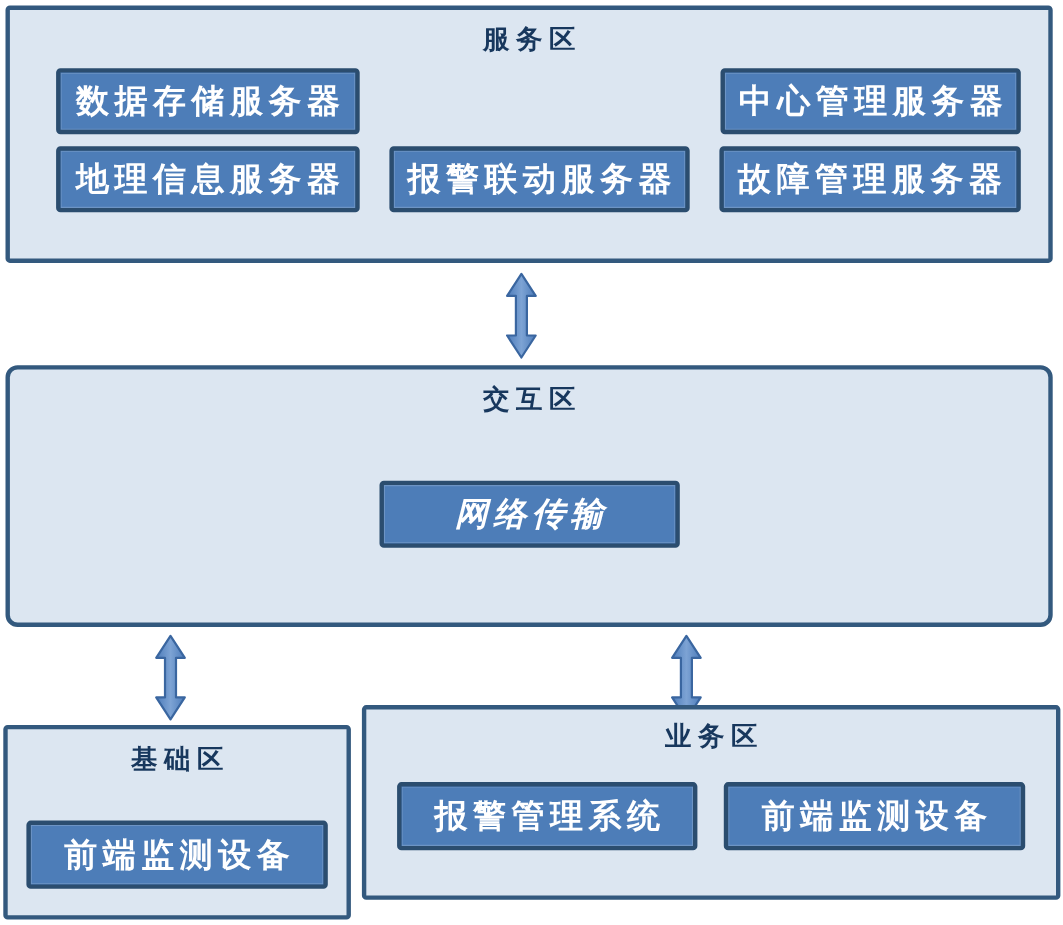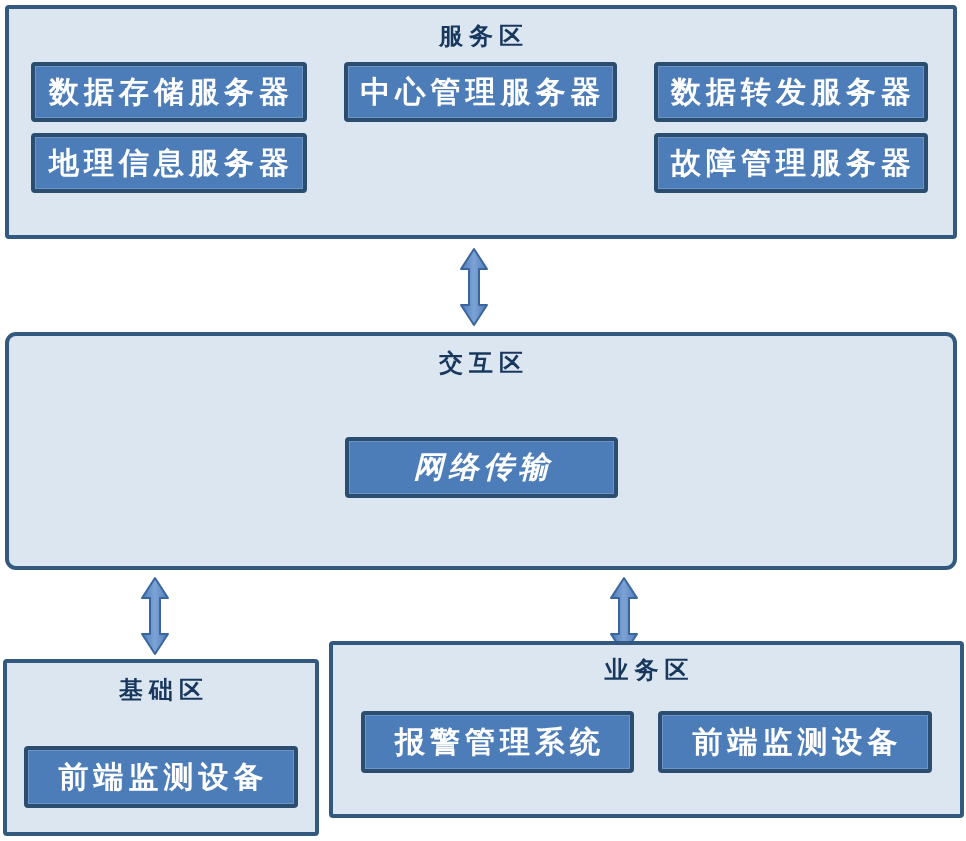--- a/index.html
+++ b/index.html
@@ -50,21 +50,21 @@
     font-size:30px;
     letter-spacing:5px;
     padding-left:5px; 
     display:flex;
     align-items:center;
     justify-content:center;
     box-shadow:inset 0 0 0 1px rgba(255,255,255,0.18);
   }
   
   .section-service{left:5px;top:5px;width:952px;height:234px;}
-  .section-service .box-row{padding:0 25px 0 22px;}
+  .section-service .box-row{padding:0 25px 0 42px;}
   .row-1{margin-top:9px;}
   .row-2{margin-top:11px;text-align:center;}
   .section-service .node{height:60px;}
   .nw1{width:276px;}
   .nw2{width:273px;}
   .nw3{width:274px;}
   
   .section-interaction{left:5px;top:332px;width:952px;height:238px;border-radius:11px;}
   .node-network{width:273px;height:61px;margin:57px auto 13px auto;font-style:italic;}
   
@@ -83,24 +83,24 @@
 </head>
 <body>
 
 <div class="canvas">
 
   <div class="section section-service">
     <div class="section-title">服务区</div>
     <div class="box-row row-1">
       <div class="node nw1">数据存储服务器</div>
       <div class="node nw2">中心管理服务器</div>
-      <div class="node nw3">数据转发服务器</div>
     </div>
     <div class="box-row row-2">
       <div class="node nw1">地理信息服务器</div>
+      <div class="node nw2">报警联动服务器</div>
       <div class="node nw3">故障管理服务器</div>
     </div>
   </div>
 
   <svg class="arrow arrow-top" viewBox="0 0 30 80">
     <defs>
       <linearGradient id="ag1" x1="0" y1="0" x2="1" y2="0">
         <stop offset="0" stop-color="#4d7cba"></stop>
         <stop offset="0.5" stop-color="#7da3d4"></stop>
         <stop offset="1" stop-color="#4d7cba"></stop>

